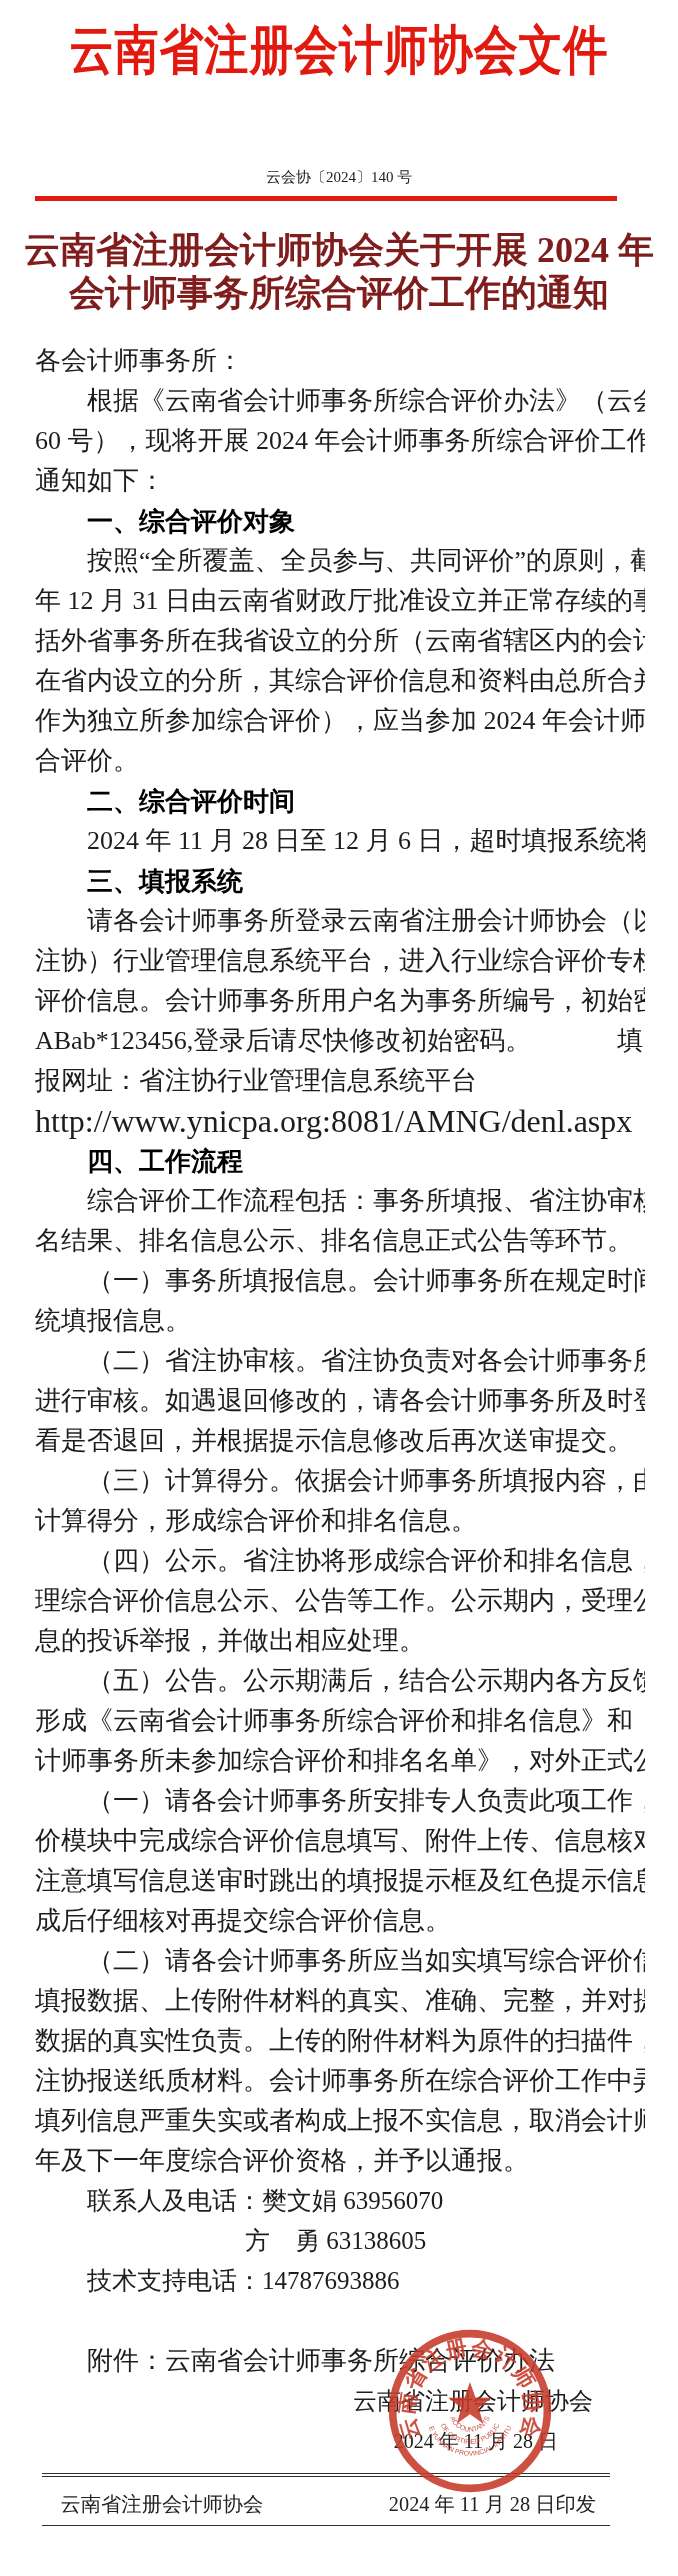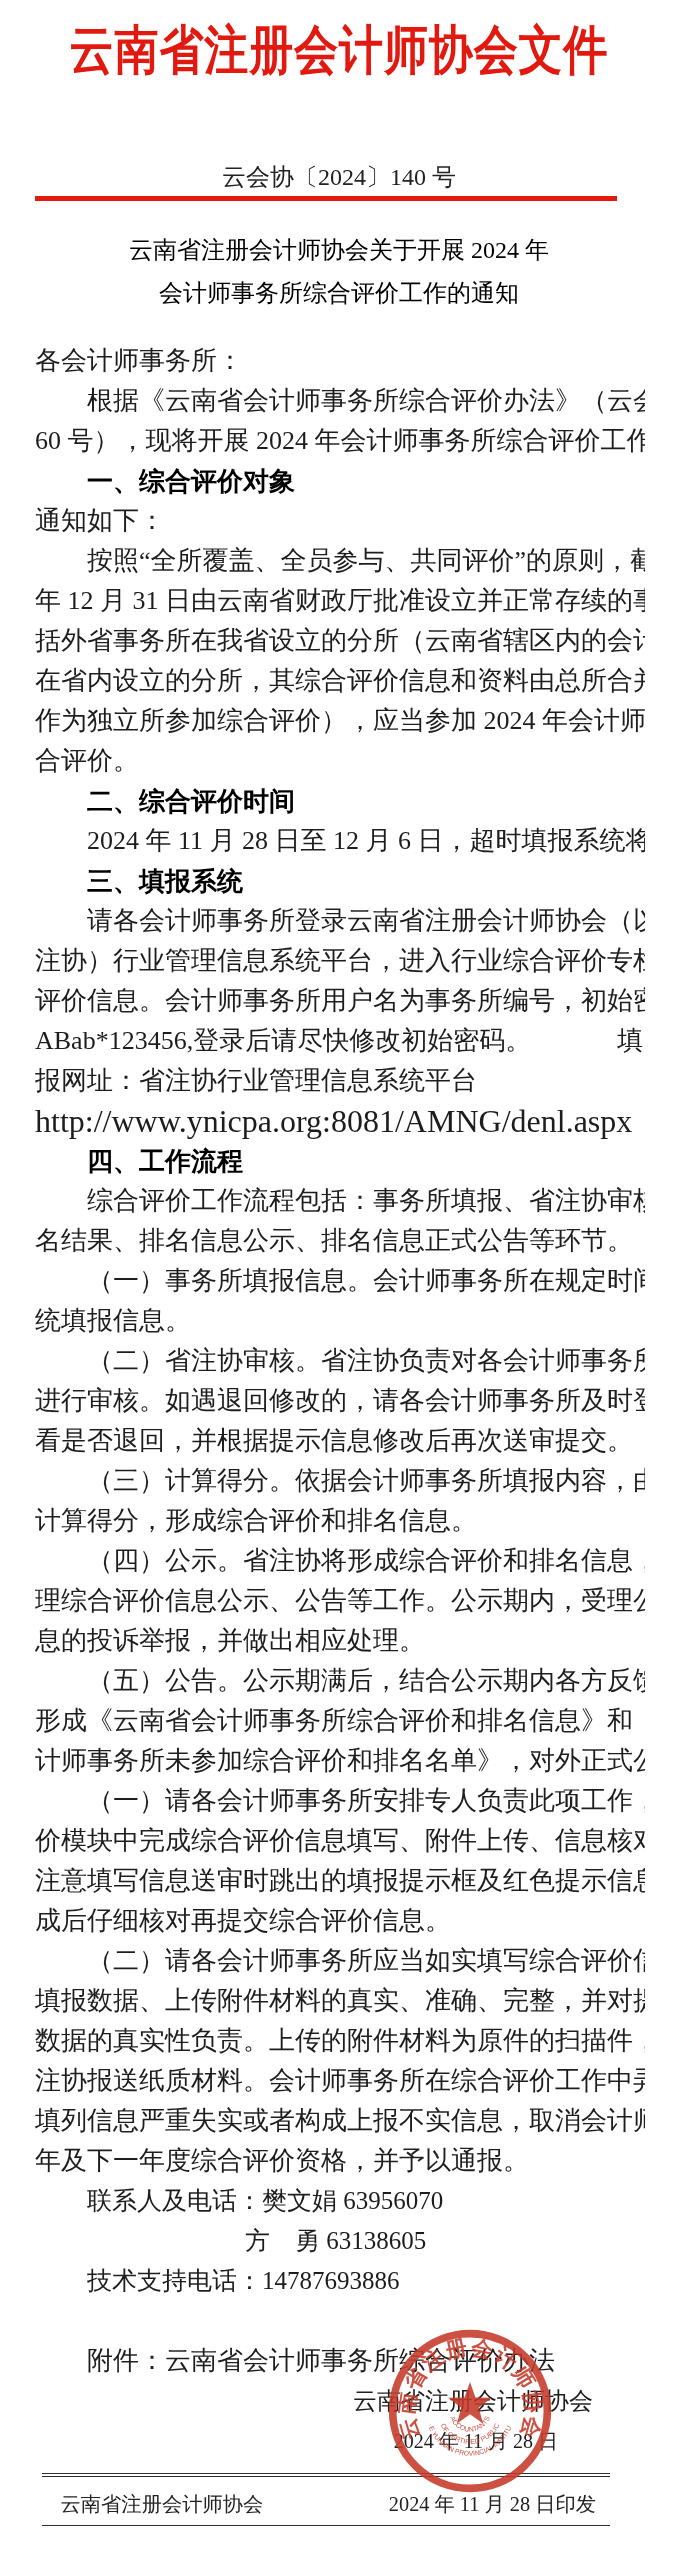--- a/index.html
+++ b/index.html
@@ -21,35 +21,35 @@
     letter-spacing:0.9px;
     color:#e2190f;
     transform:scaleY(1.2);
     transform-origin:top center;
     white-space:nowrap;
   }
   .doc-number{
     margin-top:88px;
     height:31px;line-height:31px;
     text-align:center;
-    font-size:24px;
+    font-size:15px;
     color:#222;
   }
   .red-rule{
     margin:2.8px 0 0 35px;
     width:582px;height:5.5px;
     background:#e2190f;
   }
   
   .doc-title{
     margin-top:28px;
     text-align:center;
-    font-size:24px;
-    font-weight:normal;
-    color:#000000;
+    font-size:36px;
+    font-weight:bold;
+    color:#7f1d1d;
   }
   .doc-title div{height:43px;line-height:43px;}
   
   .body{
     margin:26px 0 0 35px;
     width:610px;
     font-size:26px;
   }
   .bl{height:40px;line-height:40px;overflow:hidden;white-space:nowrap;}
   .bl.just{text-align:justify;text-align-last:justify;}
@@ -96,22 +96,22 @@
 
   <div class="doc-title">
     <div>云南省注册会计师协会关于开展 2024 年</div>
     <div>会计师事务所综合评价工作的通知</div>
   </div>
 
   <div class="body" id="docBody">
       <div class="bl">各会计师事务所：</div>
       <div class="bl first just">根据《云南省会计师事务所综合评价办法》（云会协〔2024〕</div>
       <div class="bl just">60 号），现将开展 2024 年会计师事务所综合评价工作有关事项</div>
+      <div class="bl">通知如下：</div>
       <div class="bl first head">一、综合评价对象</div>
-      <div class="bl">通知如下：</div>
       <div class="bl first just">按照“全所覆盖、全员参与、共同评价”的原则，截至 2023</div>
       <div class="bl just">年 12 月 31 日由云南省财政厅批准设立并正常存续的事务所，包</div>
       <div class="bl just">括外省事务所在我省设立的分所（云南省辖区内的会计师事务所</div>
       <div class="bl just">在省内设立的分所，其综合评价信息和资料由总所合并上报，不</div>
       <div class="bl just">作为独立所参加综合评价），应当参加 2024 年会计师事务所综</div>
       <div class="bl">合评价。</div>
       <div class="bl first head">二、综合评价时间</div>
       <div class="bl first">2024 年 11 月 28 日至 12 月 6 日，超时填报系统将关闭。</div>
       <div class="bl first head">三、填报系统</div>
       <div class="bl first just">请各会计师事务所登录云南省注册会计师协会（以下简称省</div>

